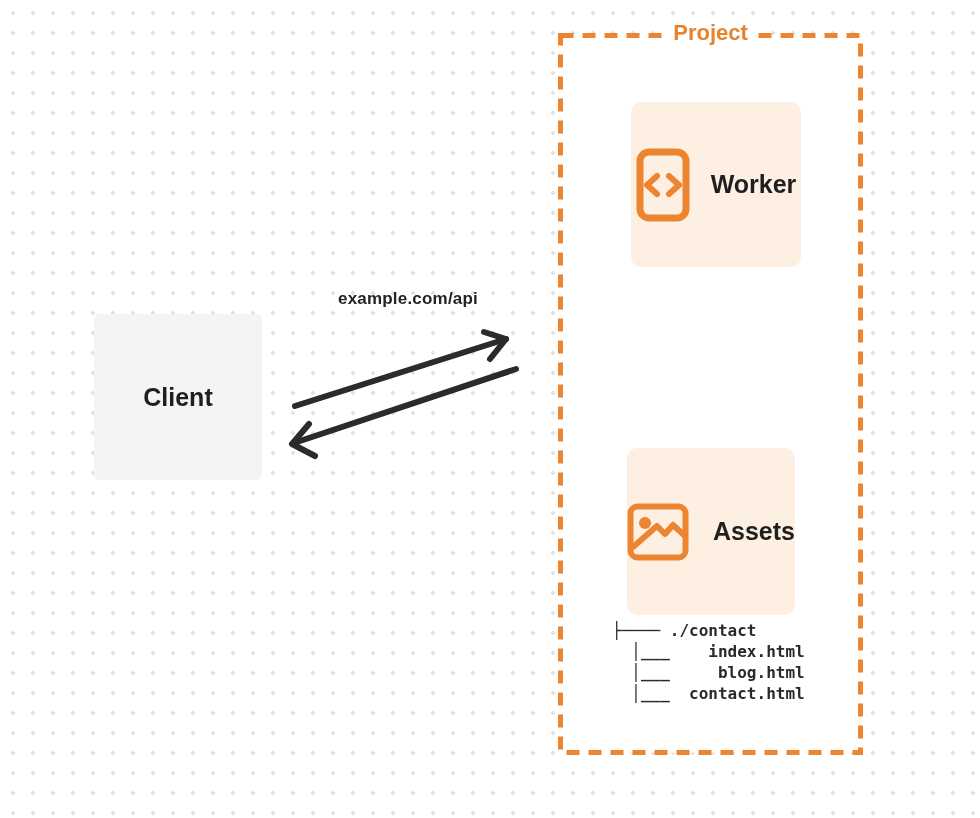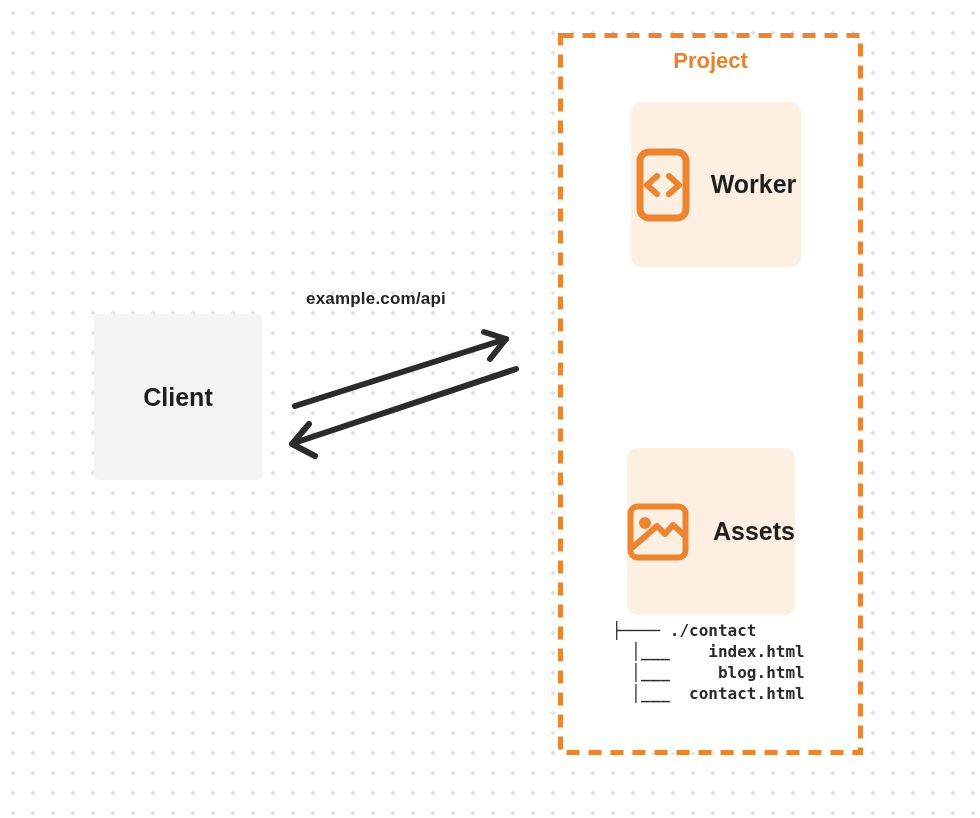--- a/index.html
+++ b/index.html
@@ -21,21 +21,21 @@
   .arrows-layer {
     position: absolute;
     left: 0; top: 0;
     width: 980px; height: 818px;
     pointer-events: none;
   }
   .api-label {
     position: absolute;
     left: 306px; top: 289px;
     width: 172px;
-    text-align: left;
+    text-align: right;
     font-size: 17px;
     font-weight: 700;
     color: #232323;
     letter-spacing: 0.2px;
   }
   .client-card {
     position: absolute;
     left: 94px; top: 314px;
     width: 168px; height: 166px;
     background: #f4f4f5;
@@ -65,21 +65,20 @@
     top: -15px;
     left: 50%;
     transform: translateX(-50%);
     background: #ffffff;
     padding: 0 7px;
     font-size: 22px;
     line-height: 30px;
     font-weight: 700;
     color: #E8822C;
     white-space: nowrap;
-    margin-top: 28px;
   }
   .project-card {
     position: absolute;
     background: #FDF0E3;
     border-radius: 10px;
     display: flex;
     align-items: center;
     justify-content: center;
   }
   .worker-card {

